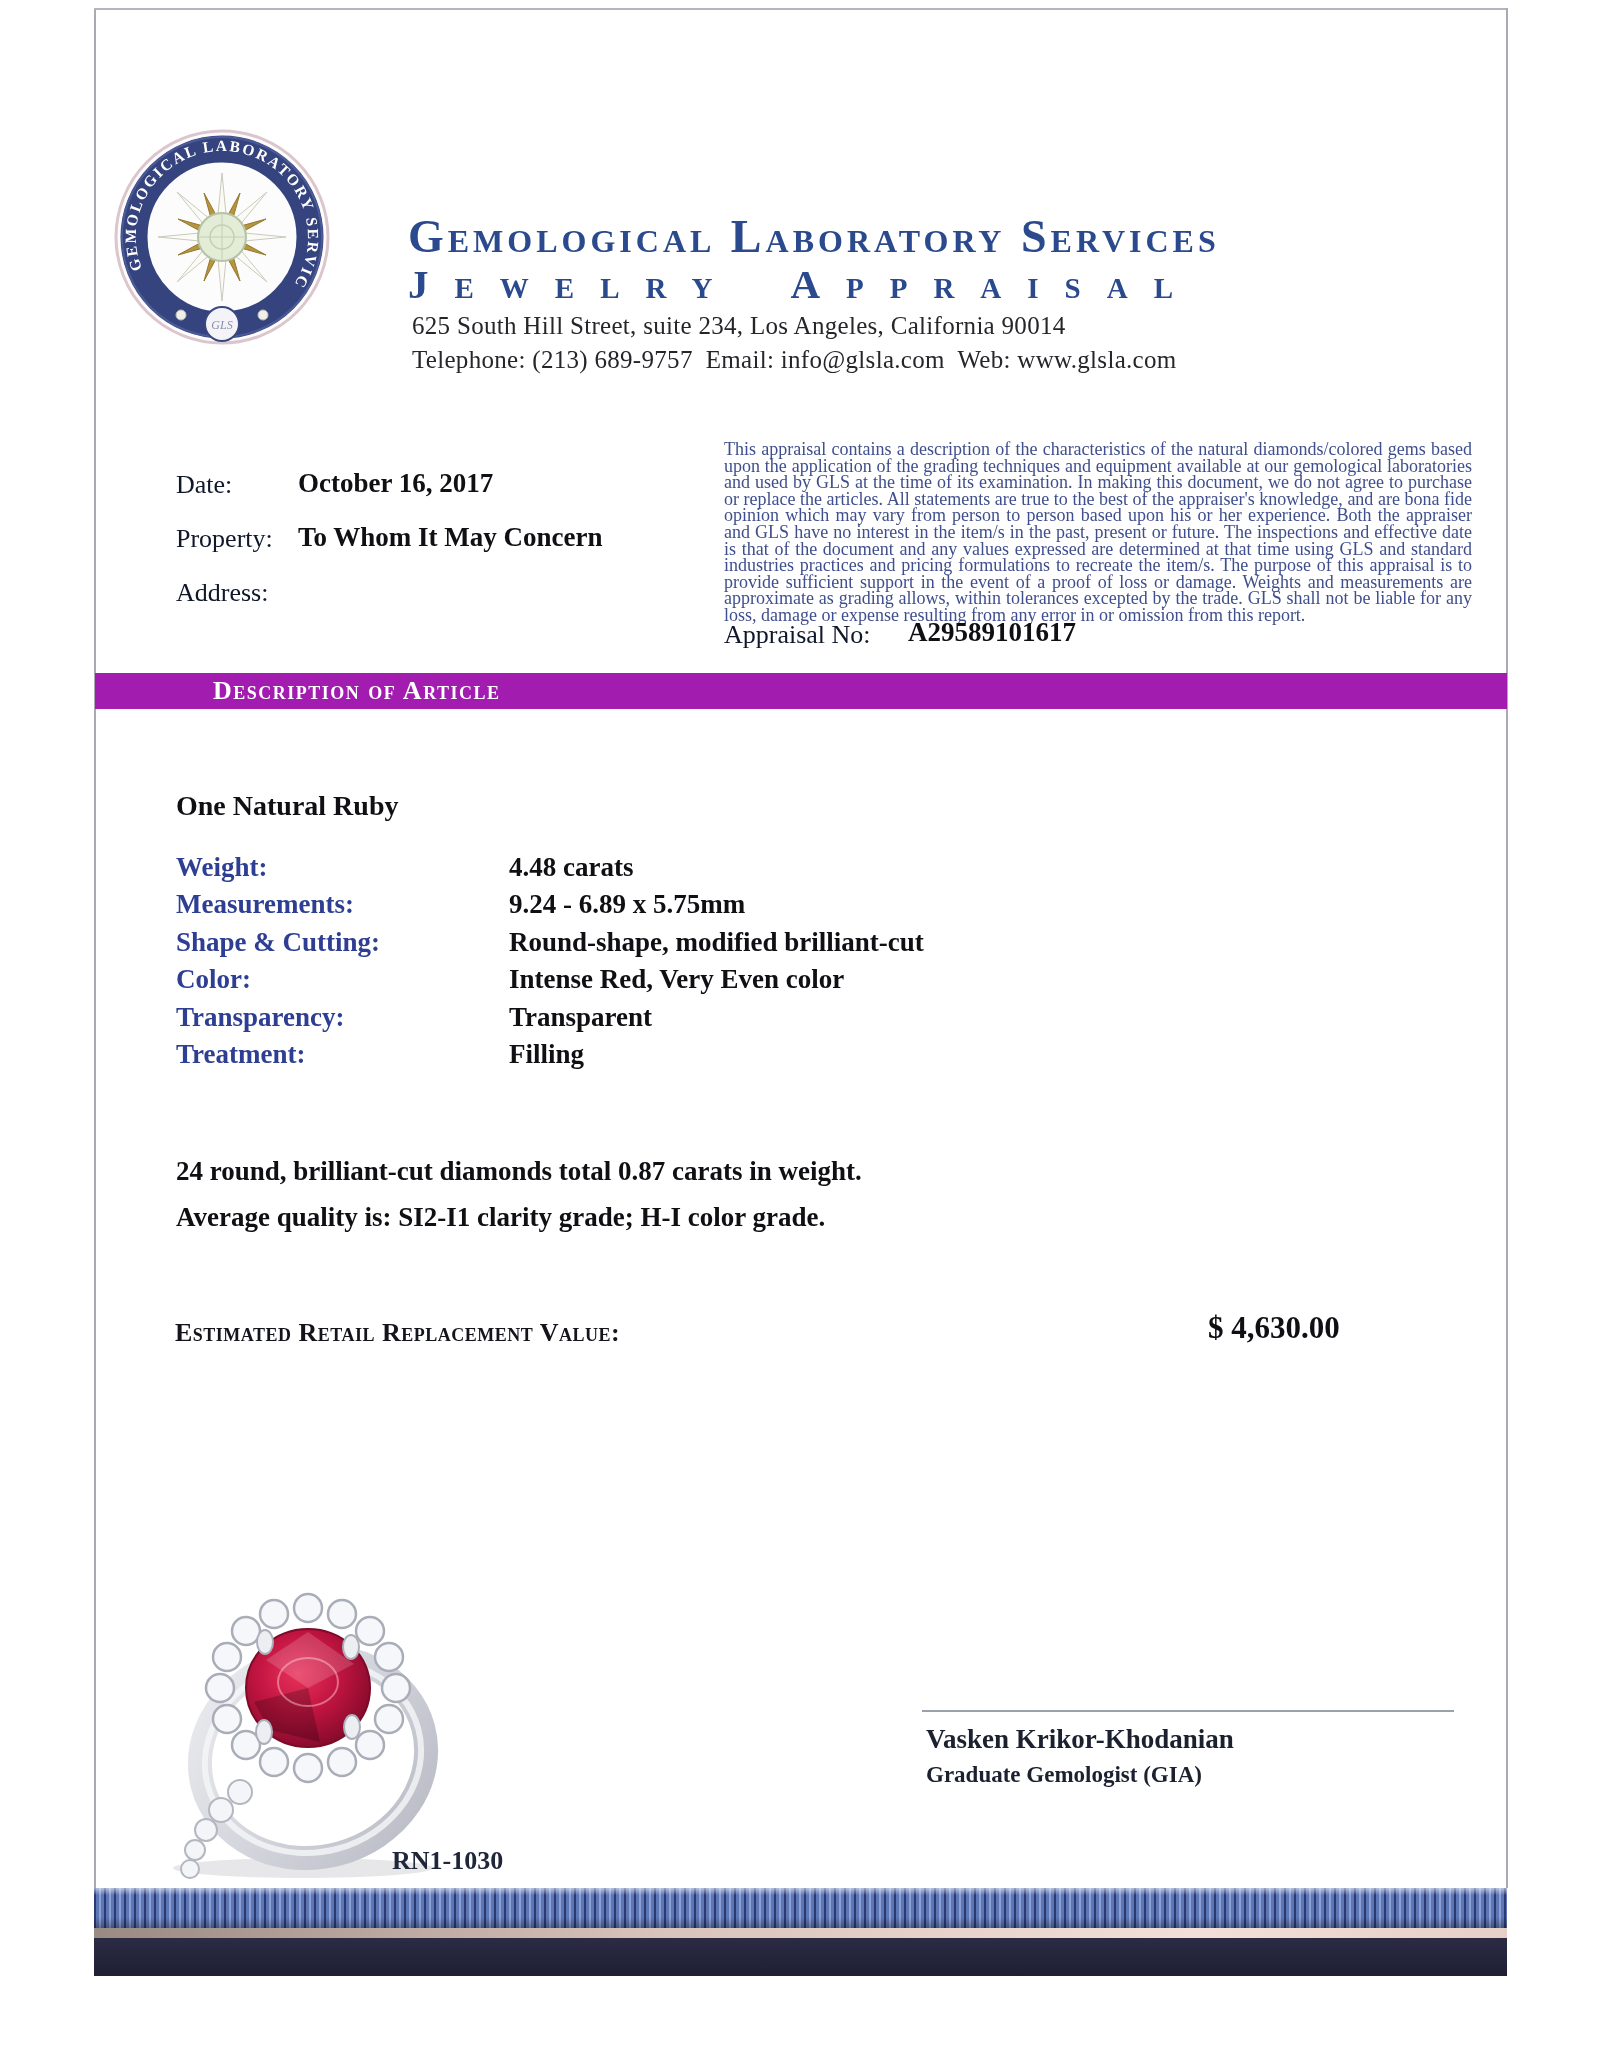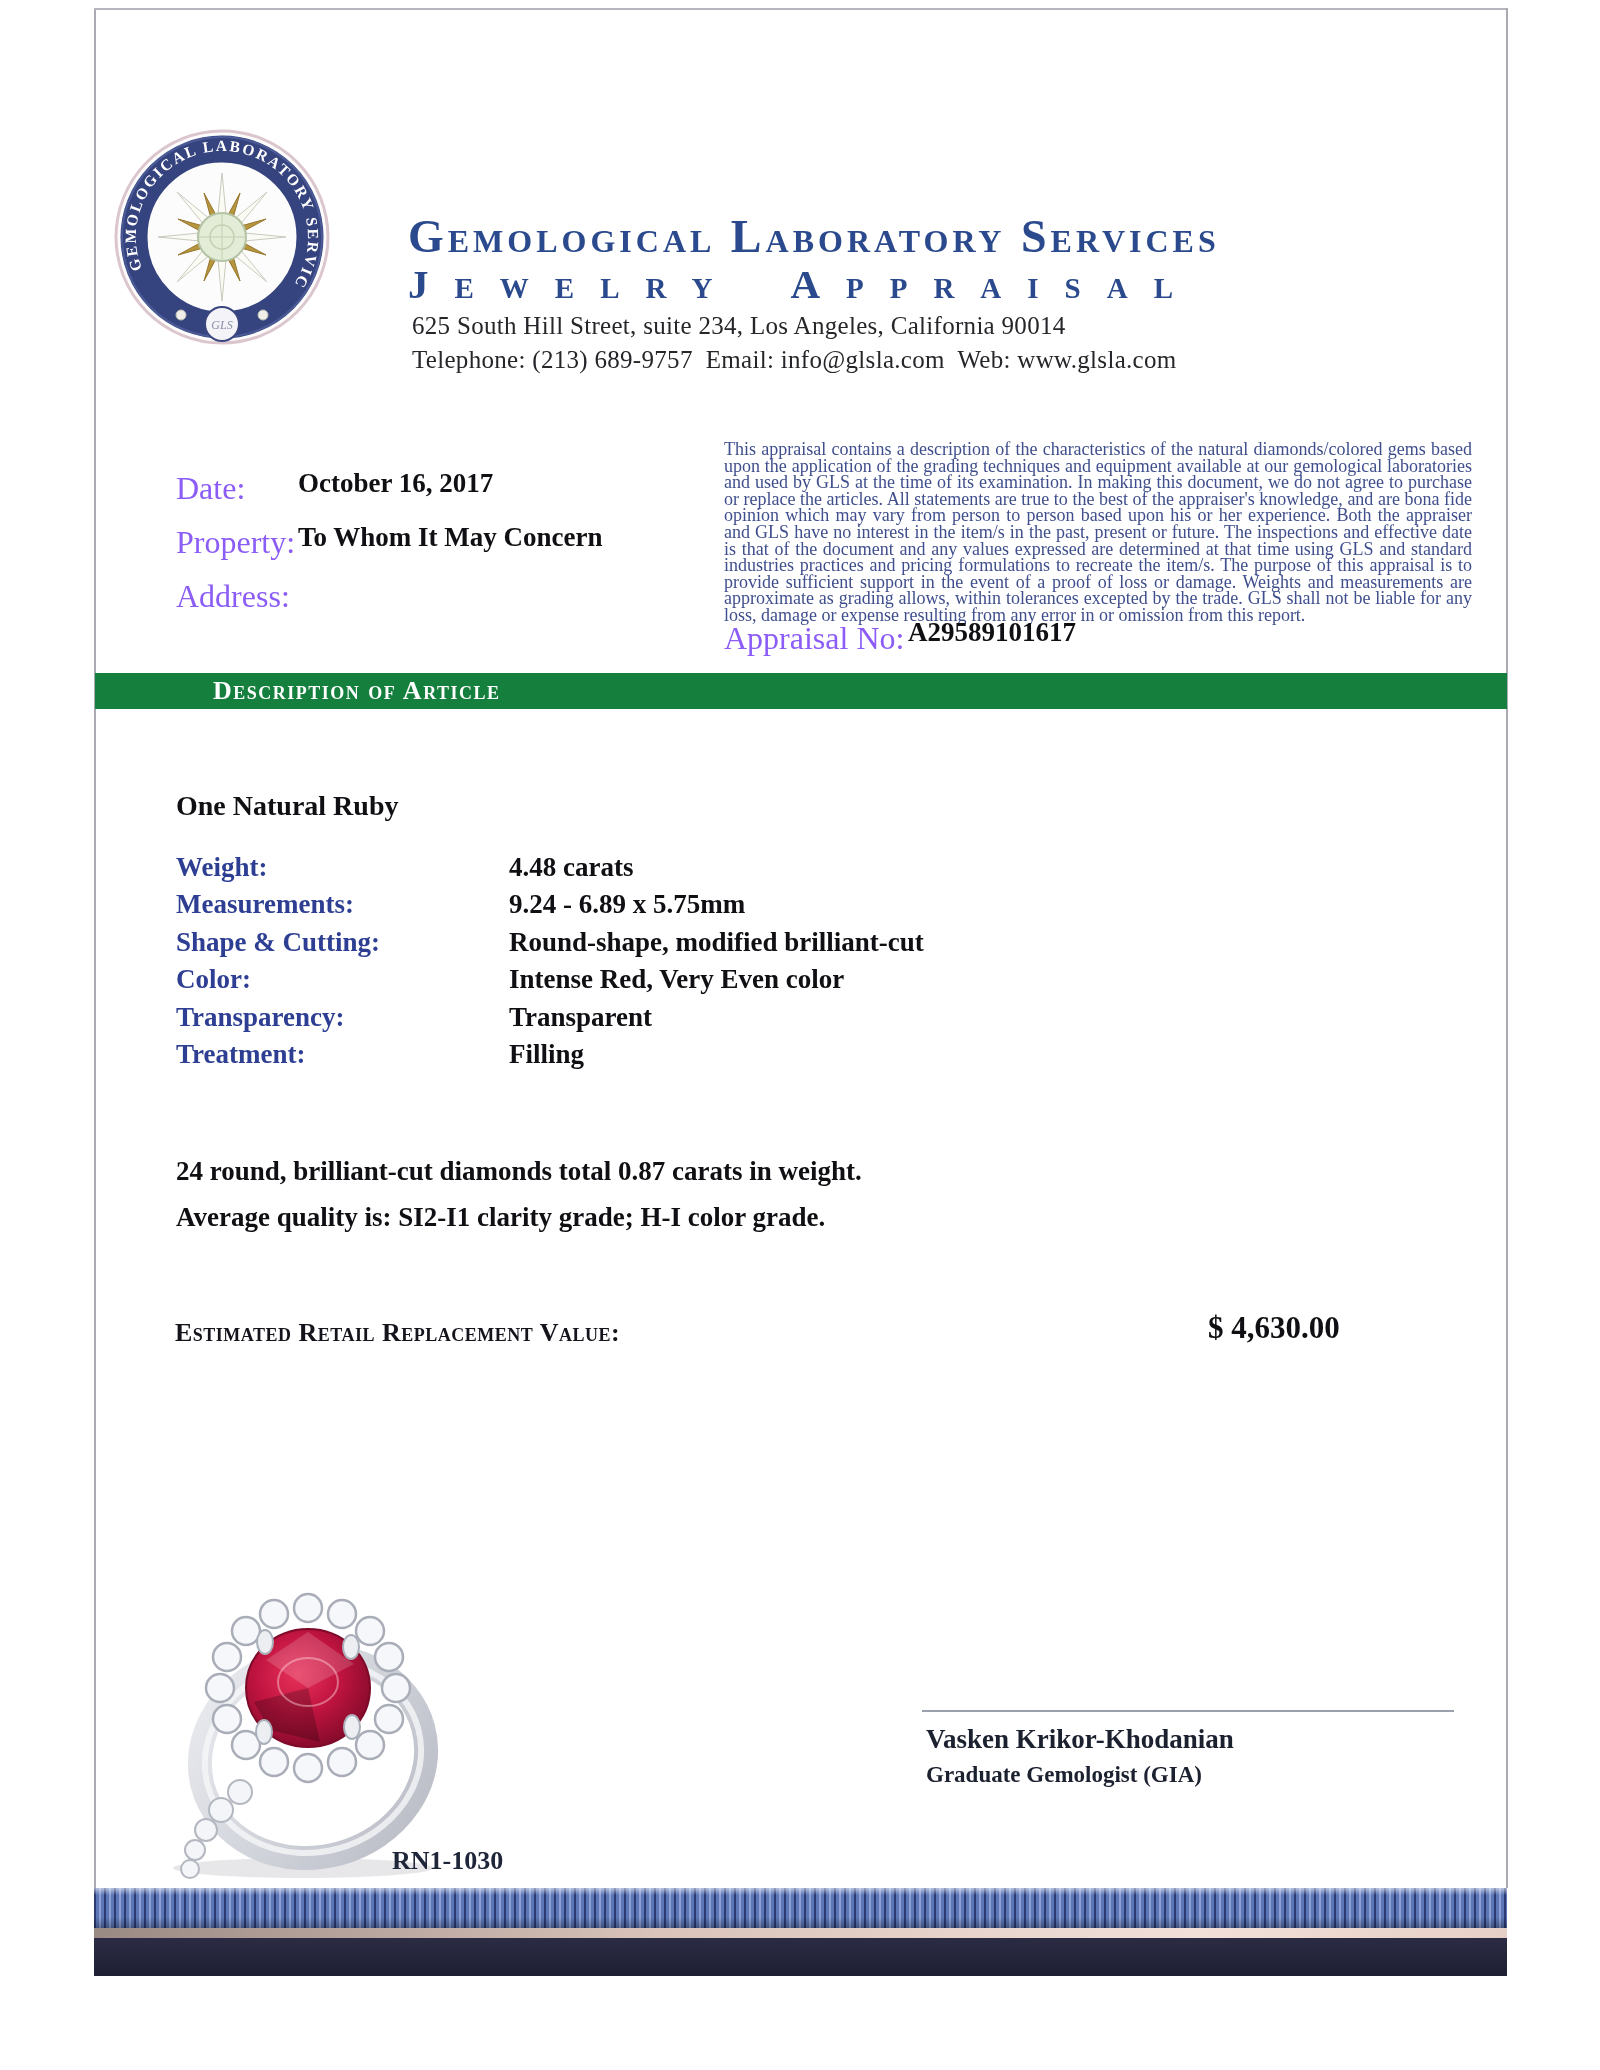--- a/index.html
+++ b/index.html
@@ -19,35 +19,35 @@
     font-variant:small-caps;letter-spacing:4px;color:#2b4a8d;white-space:nowrap;
   }
   .doc-type{
     position:absolute;left:408px;top:260px;font-size:41px;font-weight:600;
     font-variant:small-caps;letter-spacing:26px;word-spacing:18px;color:#2b4a8d;white-space:nowrap;
   }
   .org-address{position:absolute;left:412px;top:312px;font-size:25px;color:#26262a;letter-spacing:.3px;white-space:pre;}
   .org-contact{position:absolute;left:412px;top:346px;font-size:25px;color:#26262a;letter-spacing:.3px;white-space:pre;}
 
   
-  .meta-label{position:absolute;font-size:32px;color:#8b5cf6;}
+  .meta-label{position:absolute;font-size:26px;color:#0f172a;}
   .meta-value{position:absolute;font-size:27px;font-weight:bold;color:#101014;white-space:nowrap;}
   .lbl-date{left:176px;top:470px;}     .val-date{left:298px;top:468px;text-align:center;}
   .lbl-prop{left:176px;top:524px;}     .val-prop{left:298px;top:522px;}
   .lbl-addr{left:176px;top:578px;}     .val-addr{left:298px;top:576px;}
 
   .disclaimer{
     position:absolute;left:724px;top:441px;width:748px;
     font-size:18px;line-height:16.6px;text-align:justify;color:#3f4e8c;
   }
   .lbl-apprno{left:724px;top:620px;}   .val-apprno{left:908px;top:617px;}
 
   
   .banner{
-    position:absolute;left:95px;top:673px;width:1412px;height:36px;background:#15803d;
+    position:absolute;left:95px;top:673px;width:1412px;height:36px;background:#a21caf;
   }
   .banner-title{
     position:absolute;left:118px;top:0;line-height:36px;font-size:26px;font-weight:bold;
     font-variant:small-caps;letter-spacing:1.5px;color:#ffffff;white-space:nowrap;
   }
 
   
   .intro1{position:absolute;left:176px;top:746px;font-size:28px;font-weight:bold;color:#101014;white-space:nowrap;}
   .intro2{position:absolute;left:176px;top:790px;font-size:28px;font-weight:bold;color:#101014;white-space:nowrap;}
 

